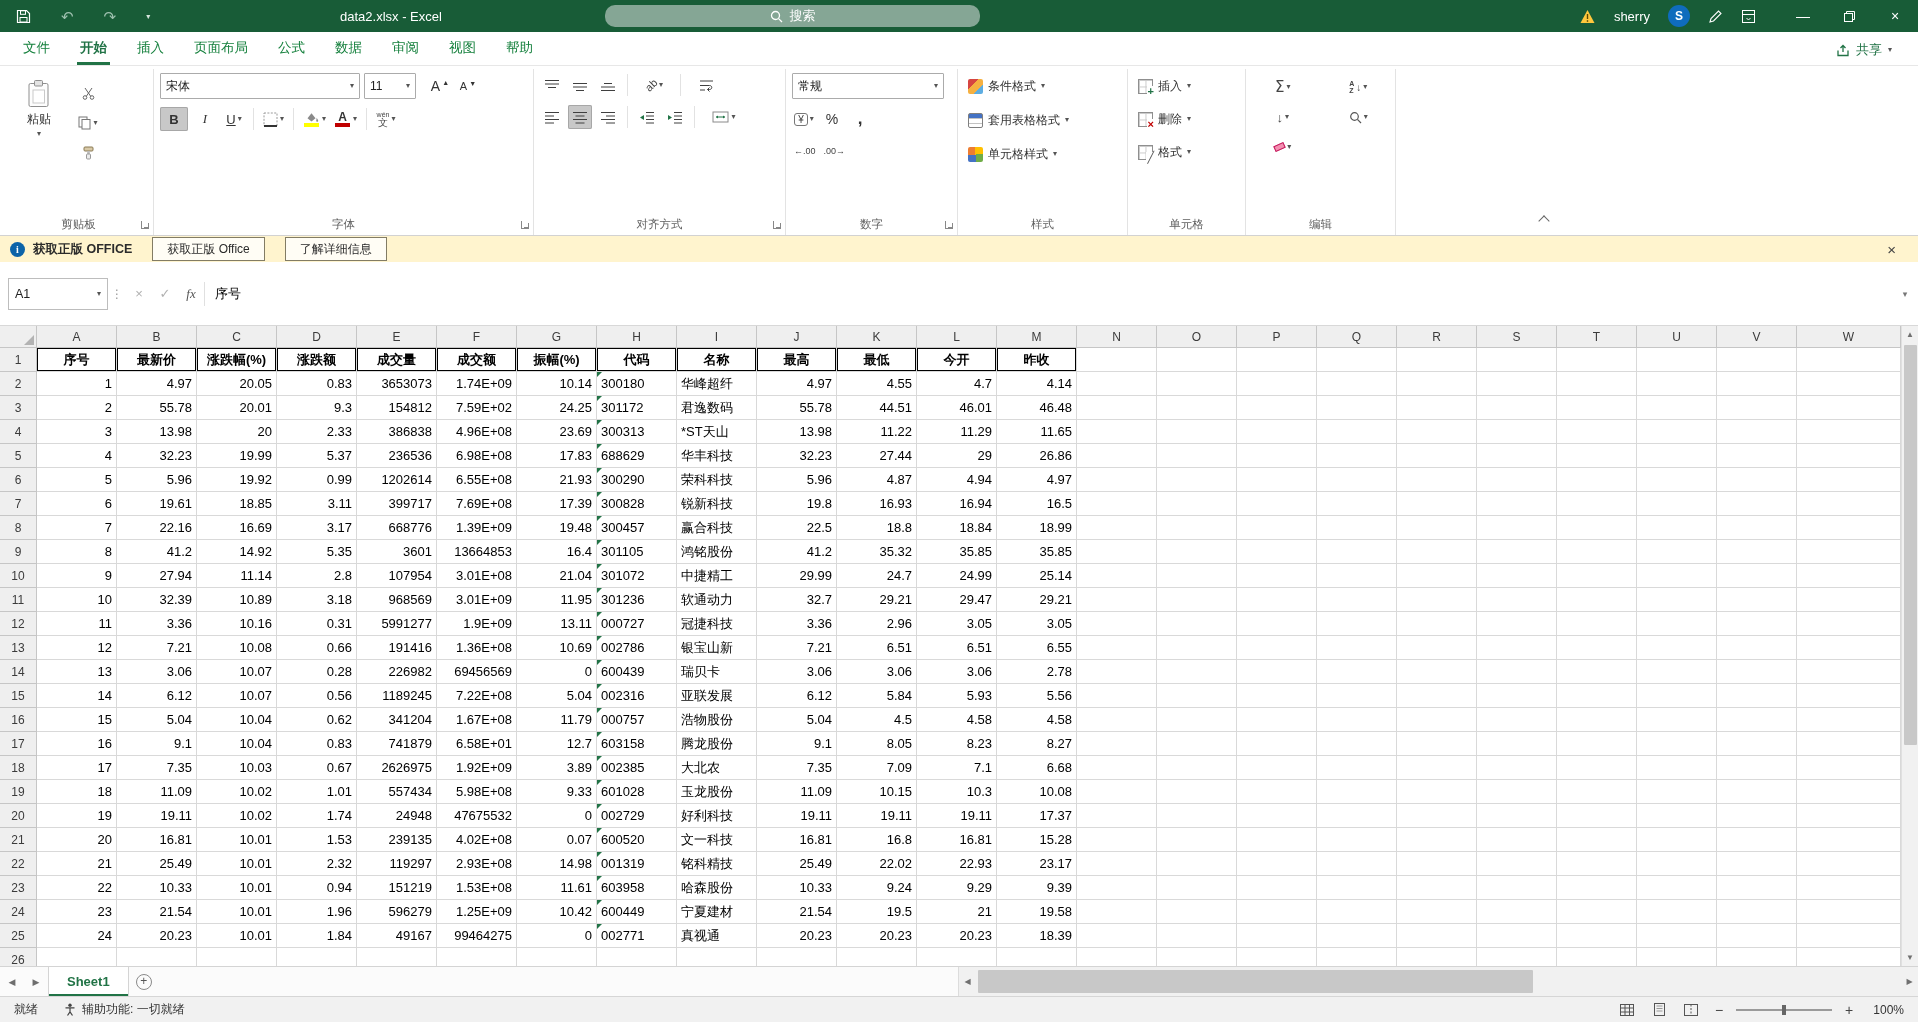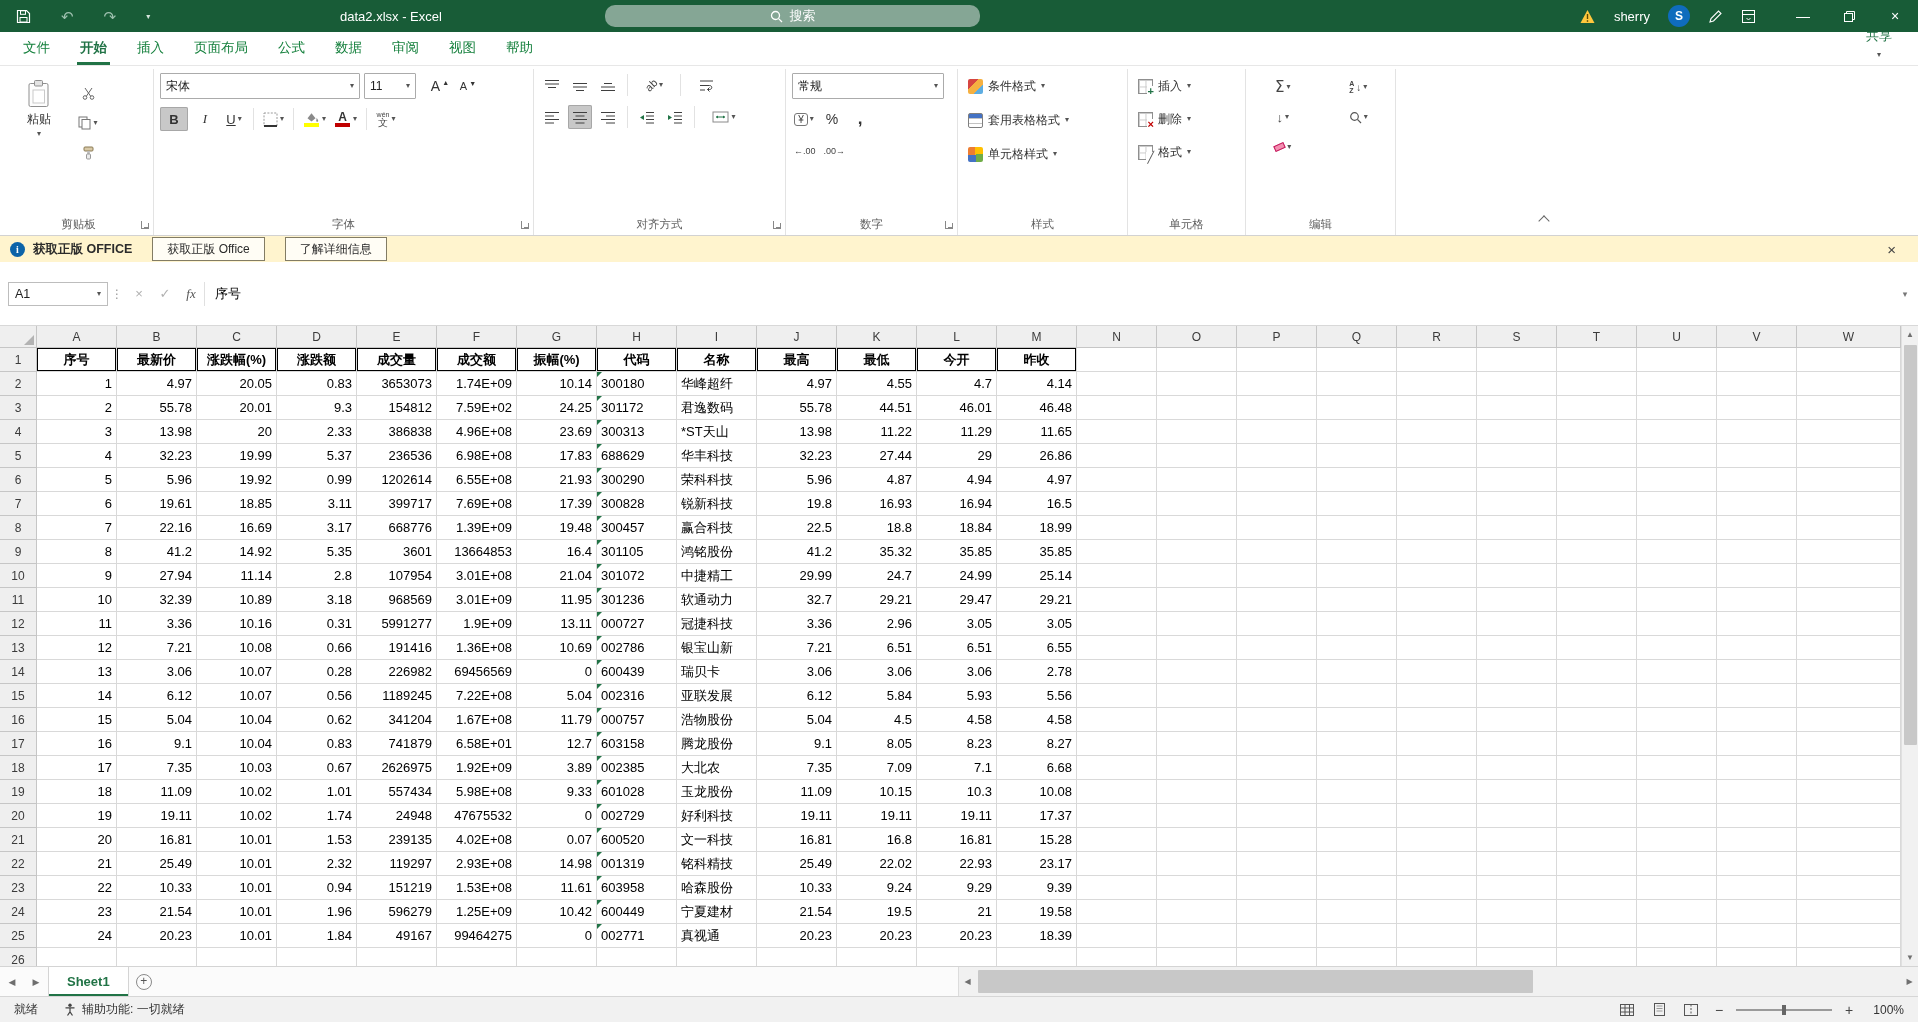--- a/index.html
+++ b/index.html
@@ -21,21 +21,21 @@
     font-size:12px;font-weight:bold;color:#fff;}
   .user-name{font-size:13px;}
   .winbtns{display:flex;height:32px;margin-left:6px;}
   .winbtn{width:46px;height:32px;display:flex;align-items:center;justify-content:center;font-size:14px;color:#fff;}
 
   
   .tabrow{flex:none;height:34px;background:#fff;display:flex;align-items:flex-end;padding:0 8px;border-bottom:1px solid #e7e7e7;}
   .rtab{padding:8px 15px;font-size:13.5px;color:#15803d;position:relative;white-space:nowrap;}
   .rtab.active{color:#217346;font-weight:bold;}
   .rtab.active::after{content:'';position:absolute;left:12px;right:12px;bottom:0;height:3px;background:#217346;}
-  .share{margin-left:auto;display:flex;align-items:center;gap:6px;color:#217346;font-size:13px;padding:0 18px 6px 0;flex-direction:column;}
+  .share{margin-left:auto;display:flex;align-items:center;gap:6px;color:#217346;font-size:13px;padding:0 18px 6px 0;}
   .share .dd{color:#555;}
 
   
   .ribbon{flex:none;height:170px;background:#fff;border-bottom:1px solid #d2d2d2;display:flex;padding:3px 0 0 4px;position:relative;}
   .rgroup{position:relative;display:flex;flex-direction:column;padding:4px 6px 18px;border-right:1px solid #e3e3e3;flex:none;}
   .rg-body{flex:1;display:flex;align-items:flex-start;}
   .rg-col{display:flex;flex-direction:column;gap:8px;}
   .rrow{display:flex;align-items:center;gap:4px;}
   .rg-label{position:absolute;bottom:3px;left:0;right:0;text-align:center;font-size:11.5px;color:#5f5f5f;}
   .launcher{position:absolute;right:4px;bottom:6px;width:8px;height:8px;border-left:1px solid #888;border-bottom:1px solid #888;}
@@ -79,21 +79,21 @@
     display:flex;align-items:center;justify-content:center;font-family:"Liberation Serif","DejaVu Serif",serif;flex:none;}
   .msg-title{font-weight:bold;white-space:nowrap;}
   .msg-text{white-space:nowrap;}
   .msg-btn{margin-left:12px;border:1px solid #827c64;background:#fffdf5;font-size:12px;padding:2.5px 14px;white-space:nowrap;
     font-family:inherit;color:#2b2b2b;}
   .msg-close{margin-left:auto;padding-right:12px;font-size:15px;color:#444;}
 
   
   .formula-region{flex:none;height:64px;background:#fff;display:flex;align-items:center;border-bottom:1px solid #d8d8d8;}
   .fbar{height:26px;width:100%;display:flex;align-items:center;}
-  .namebox{width:100px;height:24px;margin-left:8px;border:1px solid #bdbdbd;display:flex;align-items:center;
+  .namebox{width:100px;height:32px;margin-left:8px;border:1px solid #bdbdbd;display:flex;align-items:center;
     justify-content:space-between;padding:8px 6px;font-size:12.5px;color:#222;}
   .fb-dots{width:18px;text-align:center;color:#9a9a9a;font-size:12px;}
   .fb-btn{width:26px;height:24px;display:flex;align-items:center;justify-content:center;color:#b0b0b0;font-size:13px;}
   .fb-btn.fx{color:#555;font-style:italic;font-family:"Liberation Serif","DejaVu Serif",serif;}
   .fb-input{flex:1;height:24px;border-left:1px solid #e0e0e0;display:flex;align-items:center;padding-left:10px;
     font-size:13px;color:#000;}
   .fb-expand{width:26px;text-align:center;color:#777;font-size:9px;}
 
   
   .gridwrap{flex:1;display:flex;overflow:hidden;background:#fff;}

